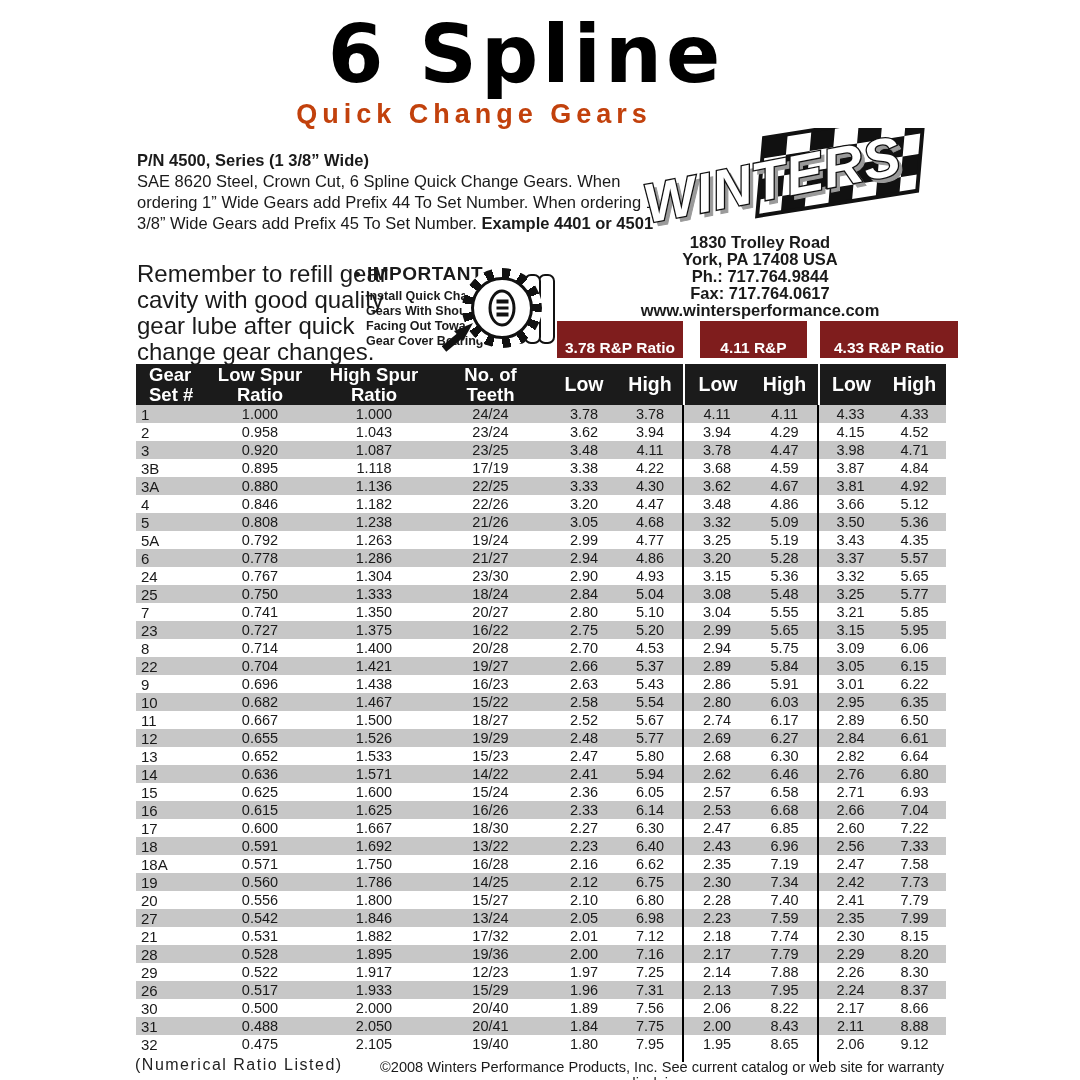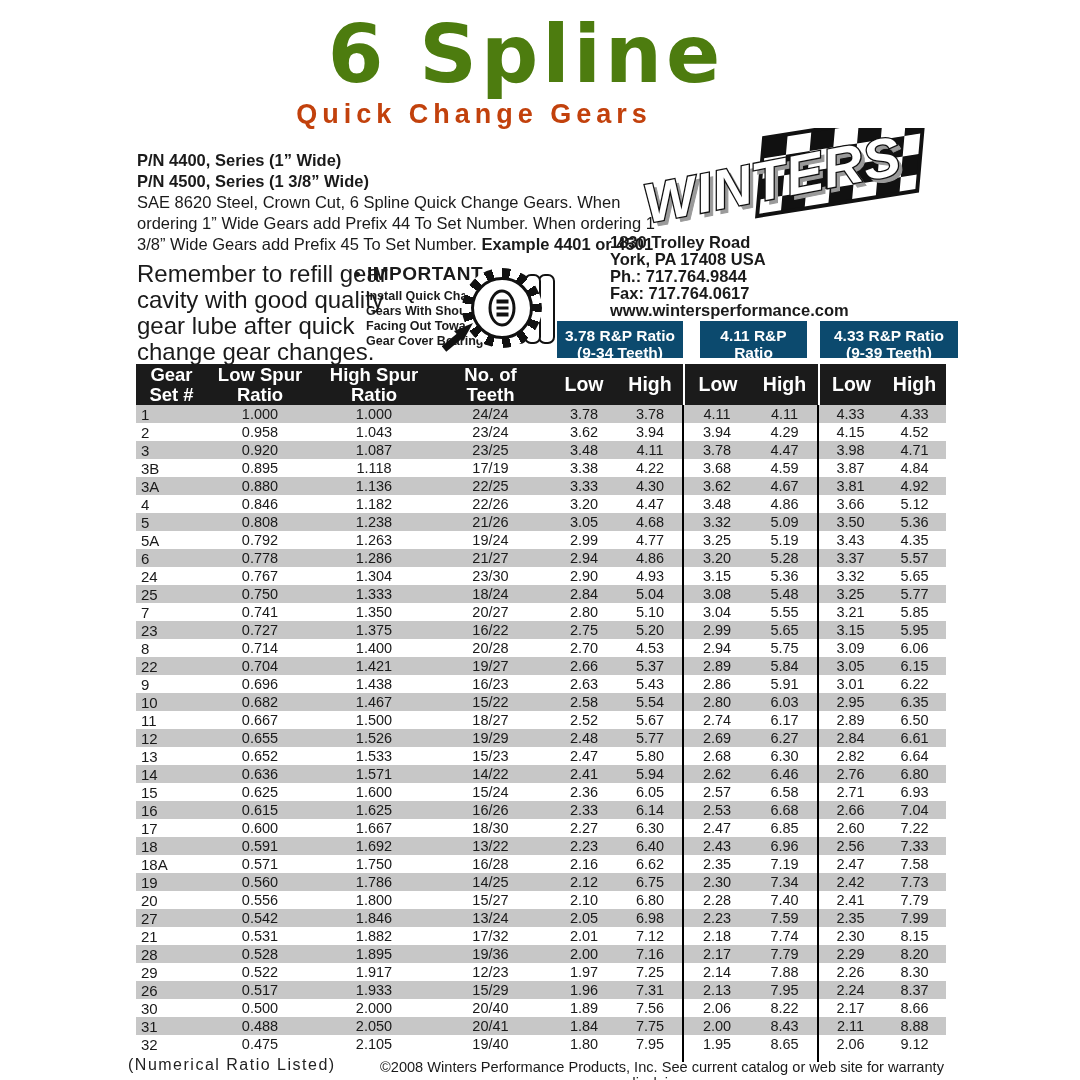--- a/index.html
+++ b/index.html
@@ -10,21 +10,21 @@
     color:#1a1a1a;
     position:relative;
     overflow:hidden;
   }
   .abs { position:absolute; }
 
   
   .title {
     top:8px; left:0; width:1052px; text-align:center;
     font-family:"DejaVu Sans", sans-serif;
-    font-size:80px; font-weight:700; letter-spacing:4px; color:#4d7c0f;
+    font-size:80px; font-weight:700; letter-spacing:4px; color:#000000;
   }
   .subtitle {
     top:99px; left:0; width:948px; text-align:center;
     font-size:27px; font-weight:600; letter-spacing:5px; color:#c2410c;
   }
 
   
   .pinfo { top:150px; left:137px; width:528px; font-size:16.5px; line-height:21px; }
   .pinfo .b { font-weight:700; }
 
@@ -45,72 +45,71 @@
     background:repeating-conic-gradient(#111 0deg 13deg, #fff 13deg 27.7deg); }
   .gear-face { position:absolute; inset:9px; background:#fff; border:3px solid #111; border-radius:50%; }
   .hub { position:absolute; left:50%; top:50%; transform:translate(-50%,-50%);
          width:27px; height:37px; border:3px solid #111; border-radius:50%;
          display:flex; flex-direction:column; justify-content:center; align-items:center; gap:3px; background:#fff; }
   .hub i { display:block; width:12px; height:3.5px; background:#111; }
   .gear-arrow { position:absolute; left:-20px; top:52px; }
 
   
   .logo { top:128px; left:636px; width:304px; height:110px; }
-  .address { top:234px; left:610px; width:300px; 
+  .address { top:234px; left:610px; width:300px; text-align:center;
              font-weight:700; font-size:16.5px; line-height:16.5px; }
   .address div { margin-bottom:0.5px; }
 
   
-  .rbox { position:absolute; top:321px; height:37px; background:#0c4a6e; color:#fff;
-          text-align:center; font-weight:700; font-size:15.5px; line-height:17px; padding-top:6px; }
+  .rbox { position:absolute; top:321px; height:37px; background:#7f1d1d; color:#fff;
+          text-align:center; font-weight:700; font-size:15.5px; line-height:17px; padding-top:18px; }
   .rbox1 { left:557px; width:126px; }
   .rbox2 { left:700px; width:107px; }
   .rbox3 { left:820px; width:138px; }
 
   
   .thead {
     top:364px; left:136px; width:810px; height:41px;
     background:#1b1b1b; color:#fff;
     display:grid;
     grid-template-columns:66px 116px 112px 121px 66px 66px 68px 67px 65px 63px;
     align-items:center;
   }
   .hcell { display:flex; flex-direction:column; justify-content:center; height:41px;
            font-size:18.5px; font-weight:700; line-height:19.5px; text-align:center; }
-  .hcell.left { text-align:left; padding-left:5px;align-items:center; }
+  .hcell.left { text-align:left; padding-left:13px; }
   .hcell.single { font-size:19.5px; }
   .hcell.sep { border-left:2.5px solid #fff; }
 
   
   .tbody { top:405px; left:136px; width:810px; }
   .trow {
     display:grid;
     grid-template-columns:66px 116px 112px 121px 66px 66px 68px 67px 65px 63px;
     height:18px; align-items:center;
     font-size:14.5px; color:#1a1a1a;
   }
   .trow.alt { background:#c7c7c7; }
   .trow .c { text-align:center; }
   .trow .c0 { text-align:left; padding-left:5px; font-size:15px; }
 
   .vline { position:absolute; width:2px; background:#000; top:405px; height:657px; }
   .vl1 { left:682px; } .vl2 { left:817px; }
 
   
-  .footnote { top:1056px; left:128px; font-size:16px; letter-spacing:1.5px; color:#222; }
+  .footnote { top:1056px; left:135px; font-size:16px; letter-spacing:1.5px; color:#222; }
   .copyright { top:1059px; left:372px; width:580px; text-align:center; font-size:14.6px; color:#1a1a1a; }
 </style>
 </head>
 <body>
 
 <div class="abs title">6 Spline</div>
 <div class="abs subtitle">Quick Change Gears</div>
 
 <div class="abs pinfo">
-  <div class="b">P/N 4400, Series (1” Wide)</div>
   <div class="b">P/N 4500, Series (1 3/8” Wide)</div>
   <div><span>SAE 8620 Steel, Crown Cut, 6 Spline Quick Change Gears. When ordering 1” Wide Gears add Prefix 44 To Set Number. When ordering 1 3/8” Wide Gears add Prefix 45 To Set Number. </span><span class="b">Example 4401 or 4501</span></div>
 </div>
 
 <div class="abs reminder">Remember to refill gear cavity with good quality gear lube after quick change gear changes.</div>
 
 <div class="abs important">
   <div class="head">• IMPORTANT •</div>
   <div class="lines">
     <div>Install Quick Change</div>

